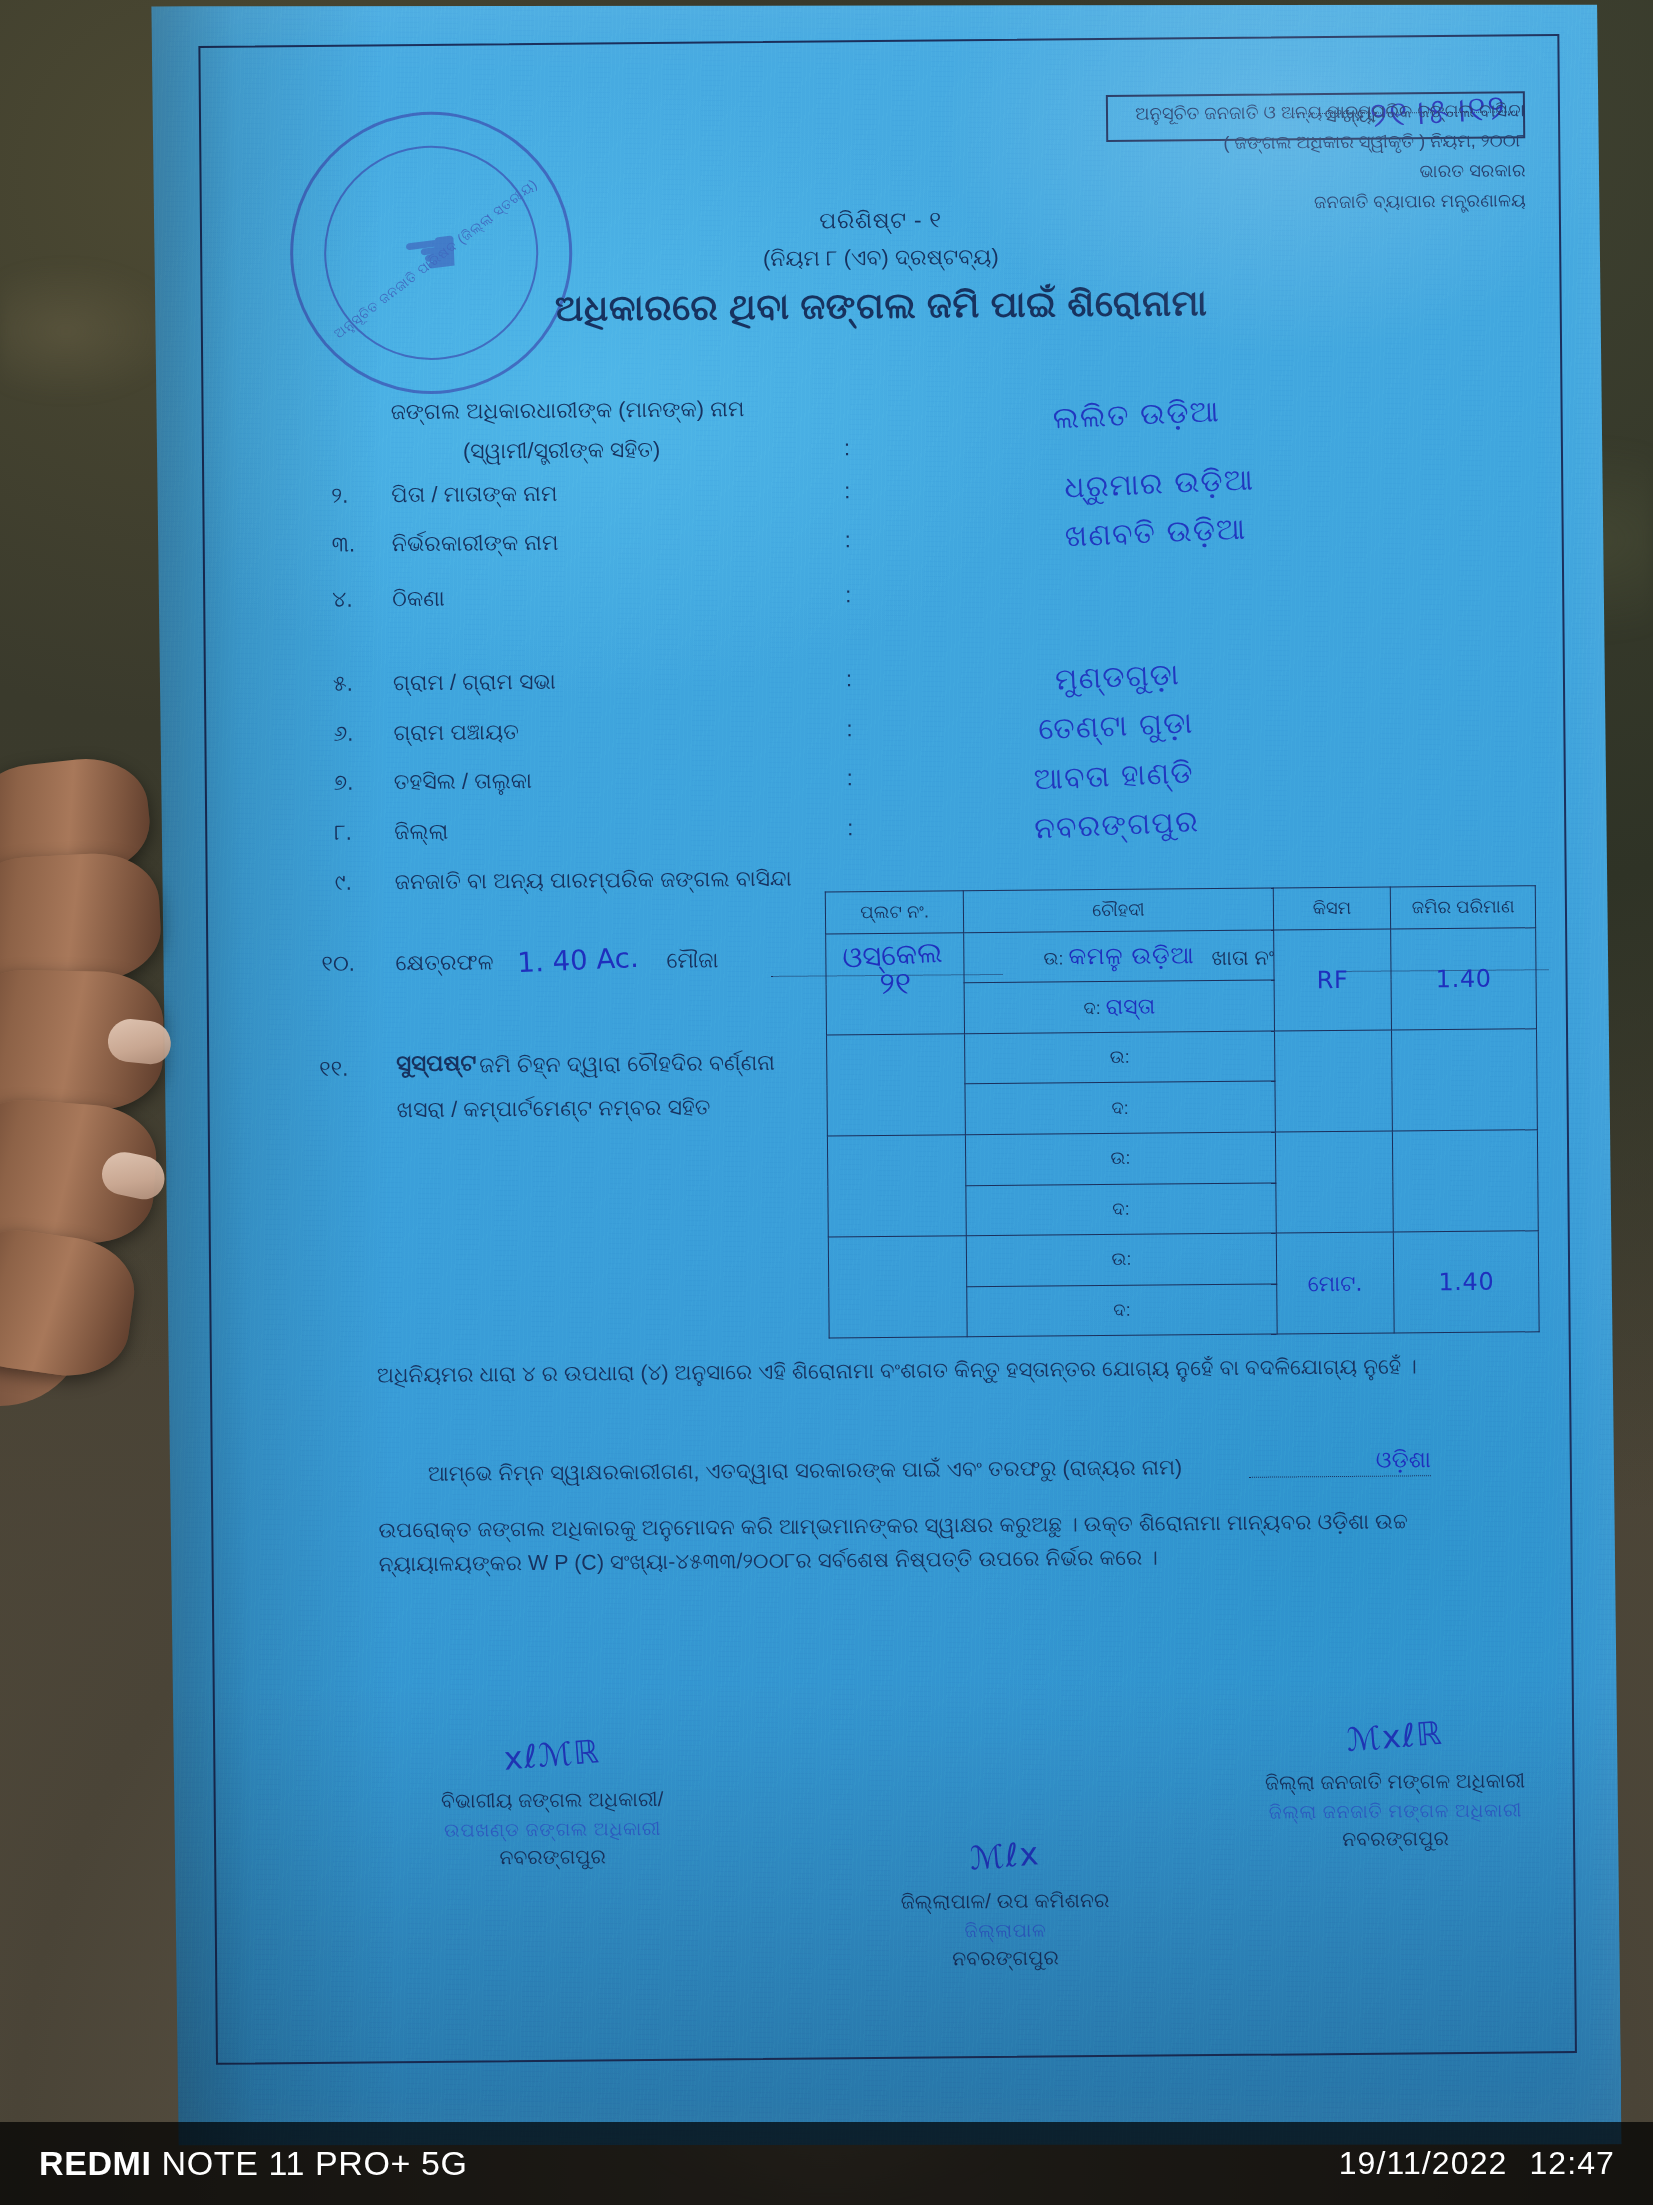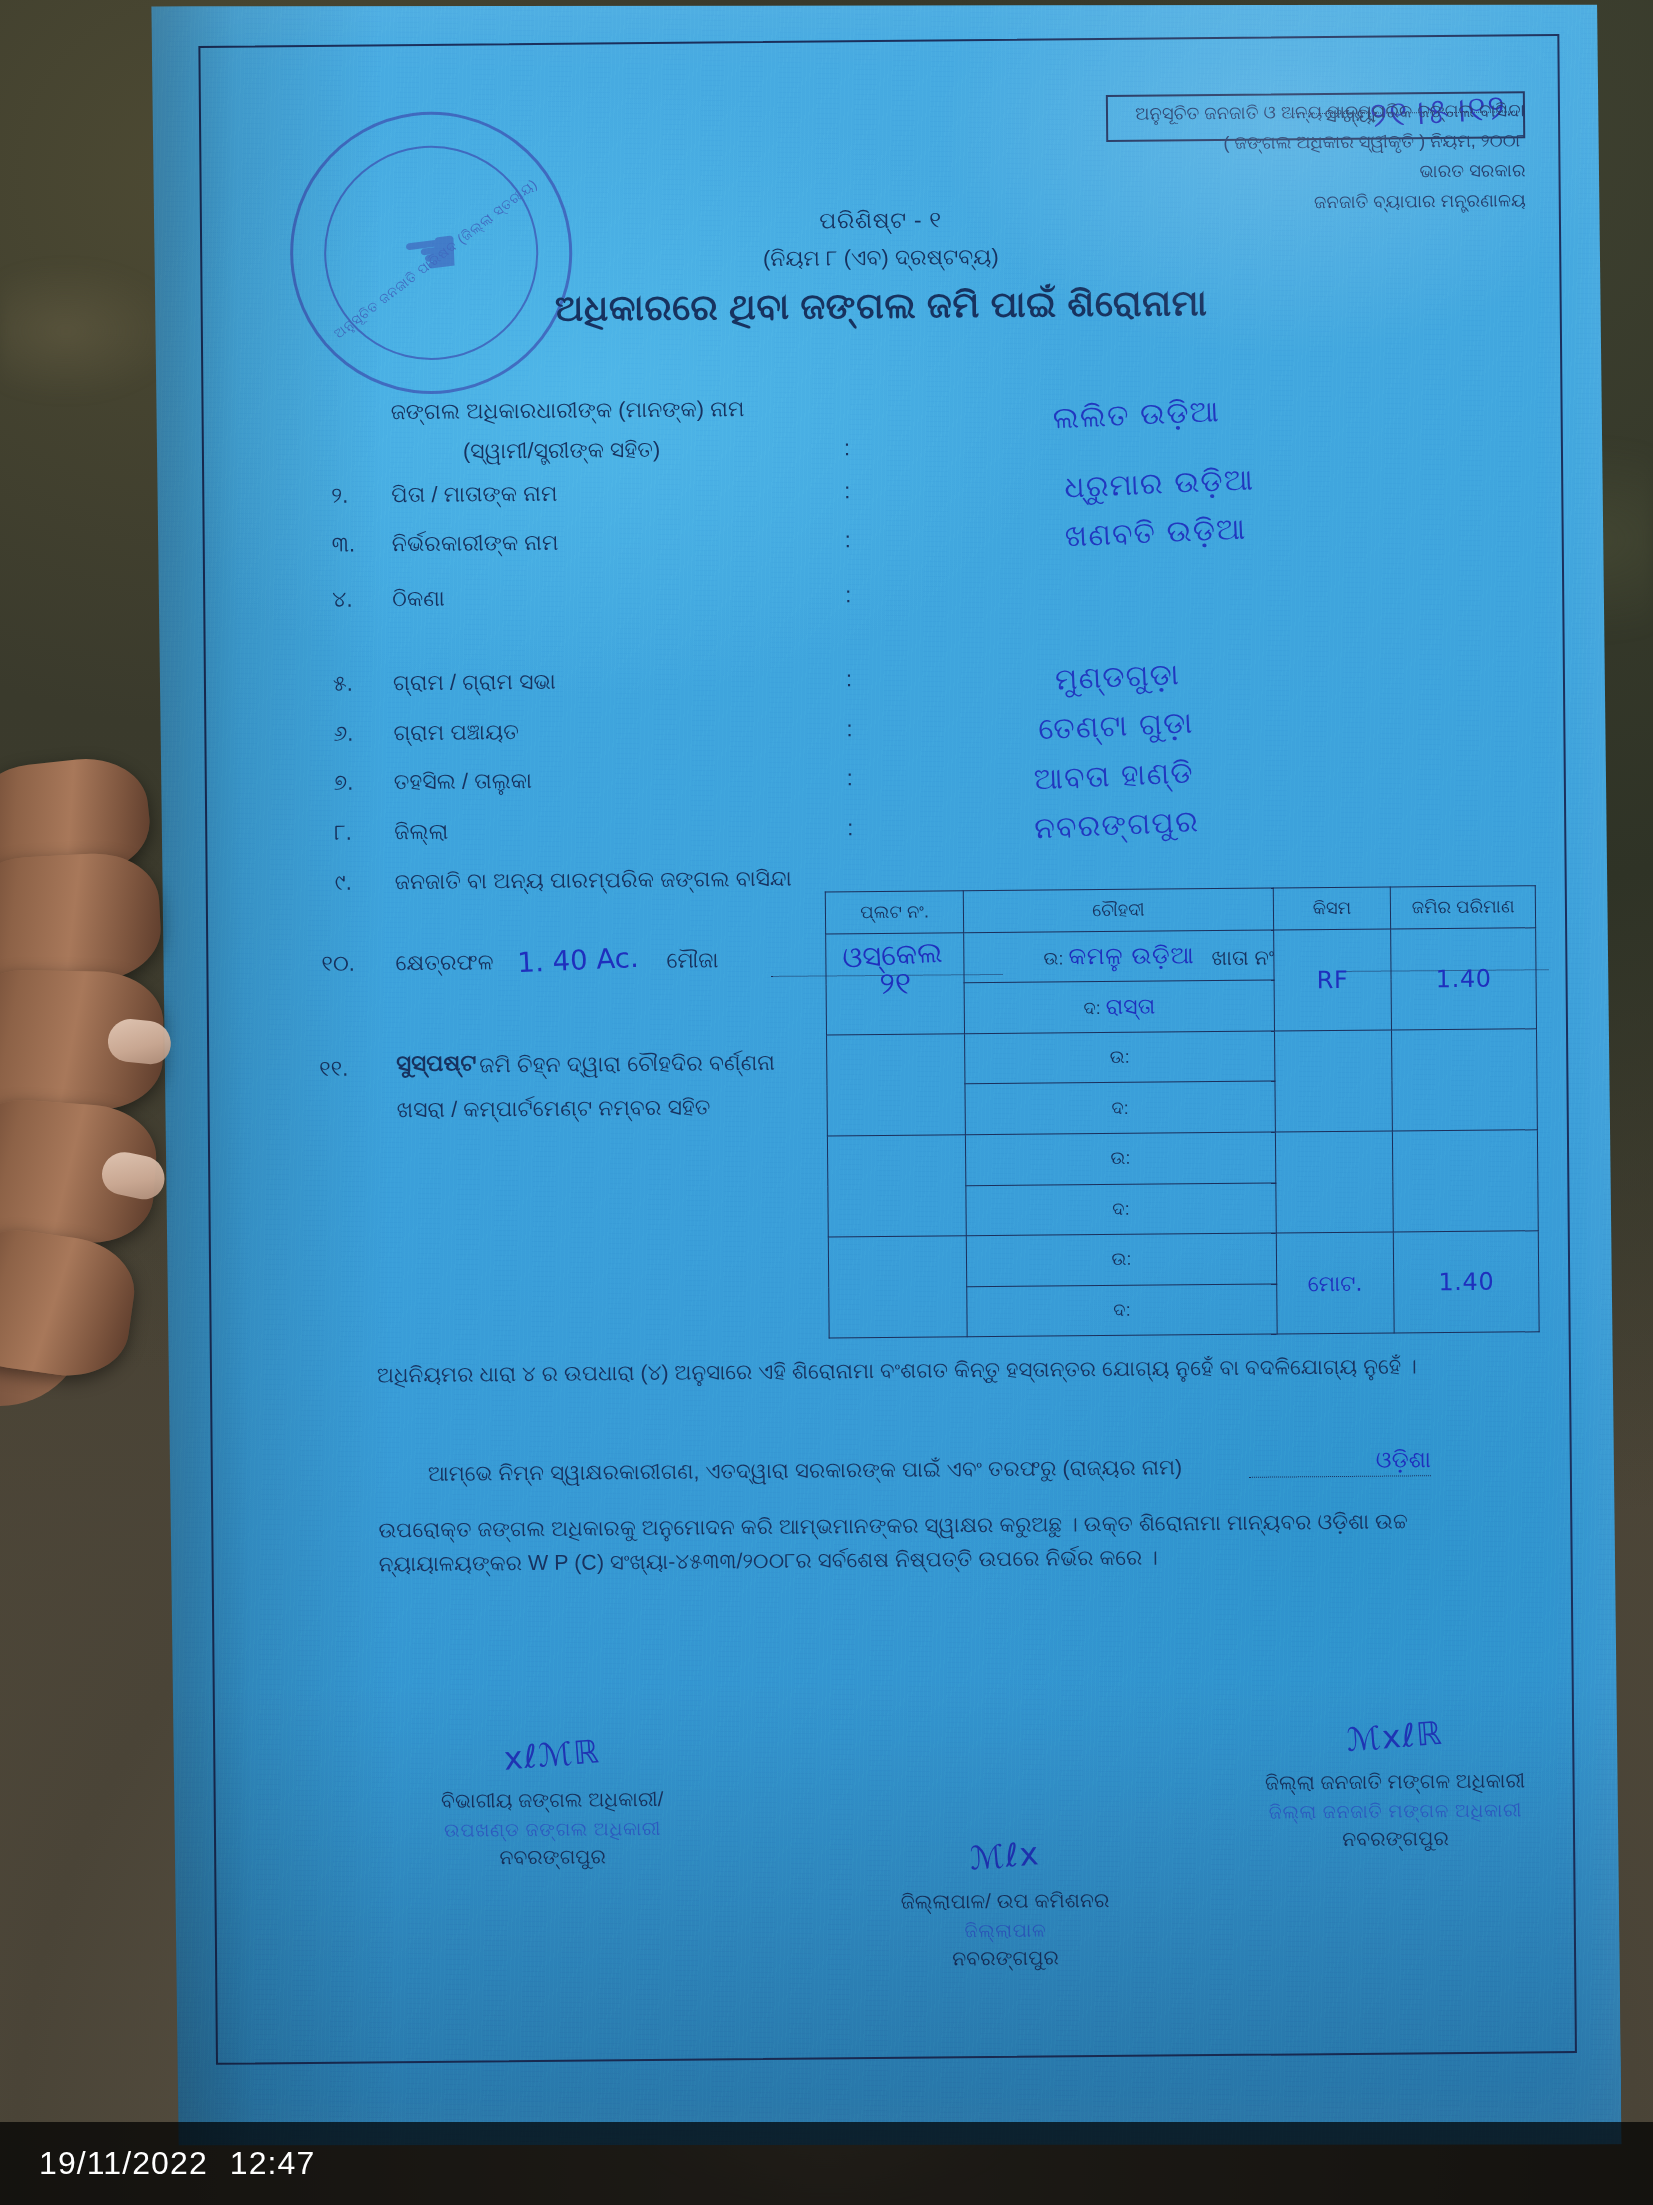--- a/index.html
+++ b/index.html
@@ -595,17 +595,20 @@
         <div>ଜିଲ୍ଲା ଜନଜାତି ମଙ୍ଗଳ ଅଧିକାରୀ</div>
         <div class="sig-stamp">ଜିଲ୍ଲା ଜନଜାତି ମଙ୍ଗଳ ଅଧିକାରୀ</div>
         <div>ନବରଙ୍ଗପୁର</div>
       </div>
 
     </div>
   </div>
 </div>
 
 <div id="wm">
+  <div id="wm-brand">
+    <b>REDMI</b><span> NOTE 11 PRO+ 5G</span>
+  </div>
   <div id="wm-stamp">
     <span>19/11/2022</span><span class="t">12:47</span>
   </div>
 </div>
 
 
 </body></html>

